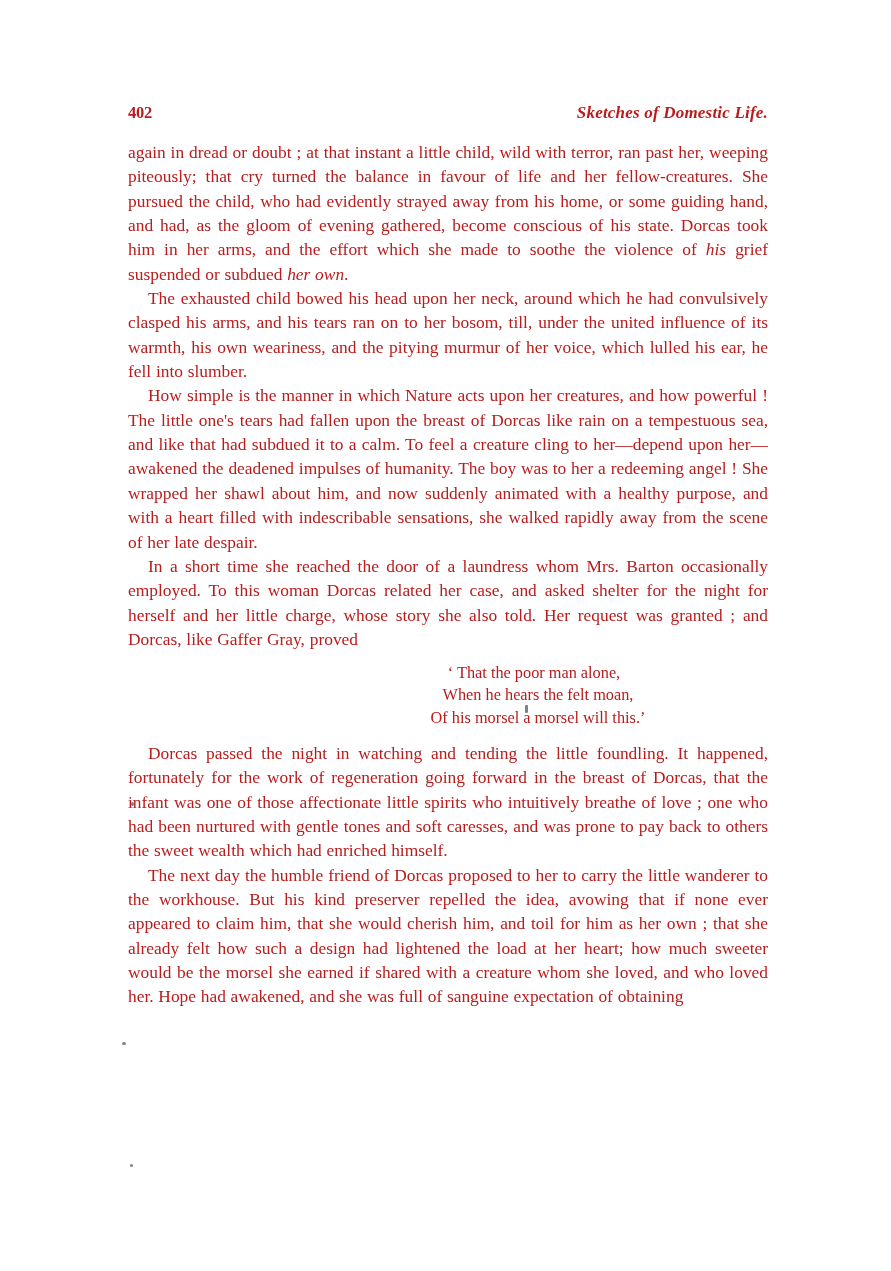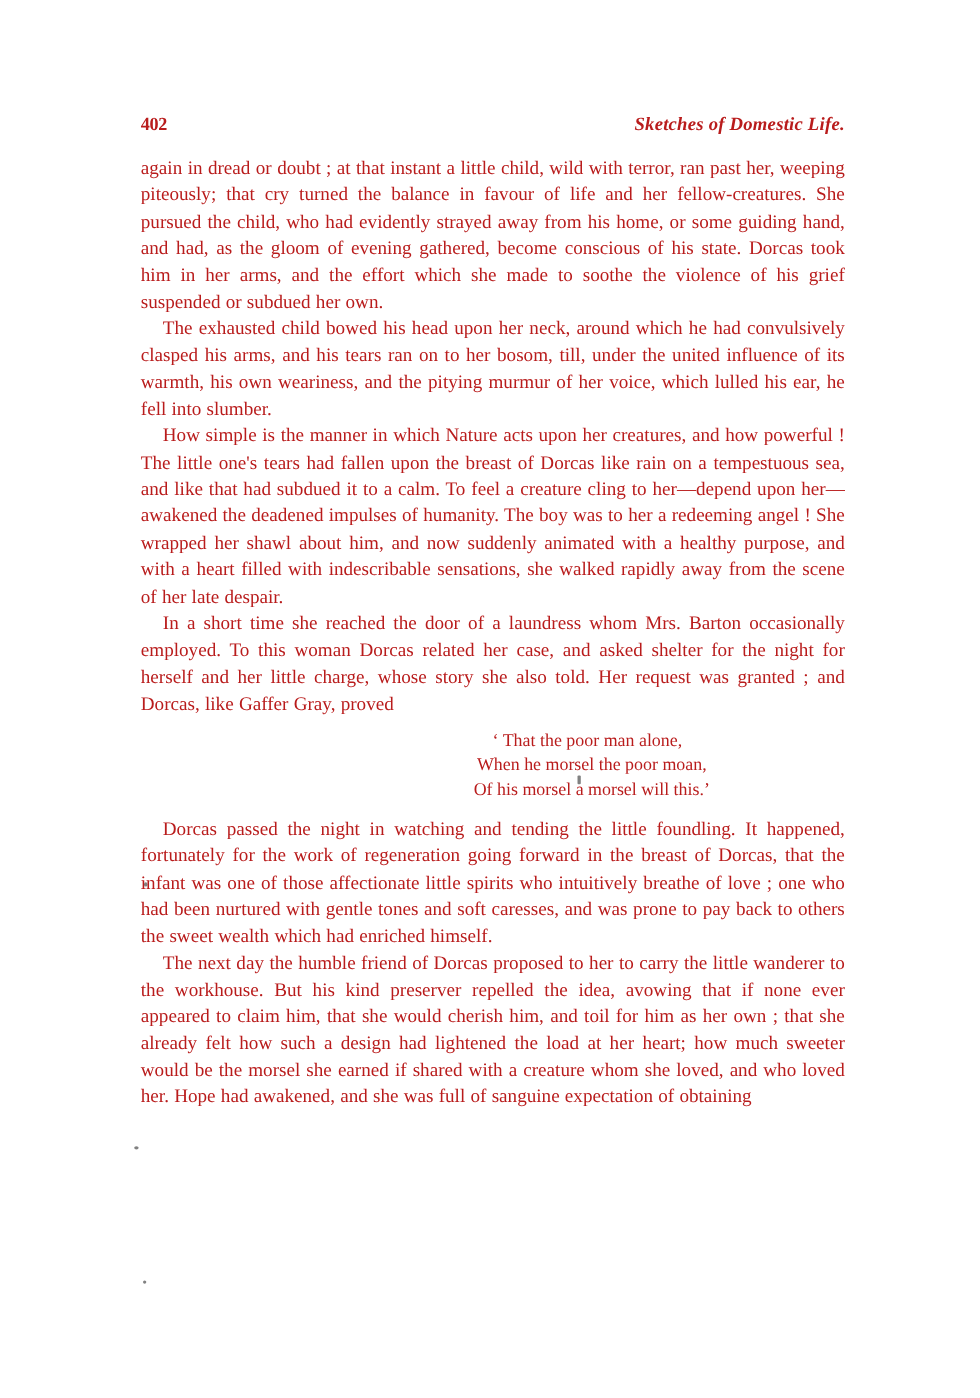--- a/index.html
+++ b/index.html
@@ -64,21 +64,21 @@
     text-indent: 20px;
     word-spacing: 0.4px;
     hyphens: none;
   }
   p.para.noindent {
     text-indent: 0;
   }
   p.para:last-of-type {
     text-align: justify;
   }
-  .it { }
+  .it { font-style: italic; }
 
   
   .verse {
     margin: 11px 0 12px 0;
     padding-left: 180px;
     font-size: 16.3px;
     line-height: 22.2px;
     text-align: center;
   }
   .verse .vline {
@@ -109,21 +109,21 @@
 
   <div class="column">
     <div id="paras-before">
         <p class="para noindent"><span>again in dread or doubt ; at that instant a little child, wild with terror, ran past her, weeping piteously; that cry turned the balance in favour of life and her fellow-creatures.  She pursued the child, who had evidently strayed away from his home, or some guiding hand, and had, as the gloom of evening gathered, become conscious of his state.  Dorcas took him in her arms, and the effort which she made to soothe the violence of </span><span class="it">his</span><span> grief suspended or subdued </span><span class="it">her own</span><span>.</span></p>
         <p class="para"><span>The exhausted child bowed his head upon her neck, around which he had convulsively clasped his arms, and his tears ran on to her bosom, till, under the united influence of its warmth, his own weariness, and the pitying murmur of her voice, which lulled his ear, he fell into slumber.</span></p>
         <p class="para"><span>How simple is the manner in which Nature acts upon her creatures, and how powerful !  The little one's tears had fallen upon the breast of Dorcas like rain on a tempestuous sea, and like that had subdued it to a calm.  To feel a creature cling to her—depend upon her—awakened the deadened impulses of humanity.  The boy was to her a redeeming angel !  She wrapped her shawl about him, and now suddenly animated with a healthy purpose, and with a heart filled with indescribable sensations, she walked rapidly away from the scene of her late despair.</span></p>
         <p class="para"><span>In a short time she reached the door of a laundress whom Mrs. Barton occasionally employed.  To this woman Dorcas related her case, and asked shelter for the night for herself and her little charge, whose story she also told.  Her request was granted ; and Dorcas, like Gaffer Gray, proved</span></p>
       </div>
     <div class="verse" id="verse-block">
         <span class="vline first">‘ That the poor man alone,</span>
-        <span class="vline">When he morsel the poor moan,</span>
+        <span class="vline">When he hears the felt moan,</span>
         <span class="vline">Of his morsel a morsel will this.’</span>
       </div>
     <div id="paras-after">
         <p class="para"><span>Dorcas passed the night in watching and tending the little foundling.  It happened, fortunately for the work of regeneration going forward in the breast of Dorcas, that the infant was one of those affectionate little spirits who intuitively breathe of love ; one who had been nurtured with gentle tones and soft caresses, and was prone to pay back to others the sweet wealth which had enriched himself.</span></p>
         <p class="para"><span>The next day the humble friend of Dorcas proposed to her to carry the little wanderer to the workhouse.  But his kind preserver repelled the idea, avowing that if none ever appeared to claim him, that she would cherish him, and toil for him as her own ; that she already felt how such a design had lightened the load at her heart; how much sweeter would be the morsel she earned if shared with a creature whom she loved, and who loved her.  Hope had awakened, and she was full of sanguine expectation of obtaining</span></p>
       </div>
   </div>
 
   <span class="speck" style="left:525px;top:705px;width:3px;height:8px;border-radius:1px;"></span>
   <span class="speck" style="left:131px;top:802px;width:3px;height:4px;"></span>

